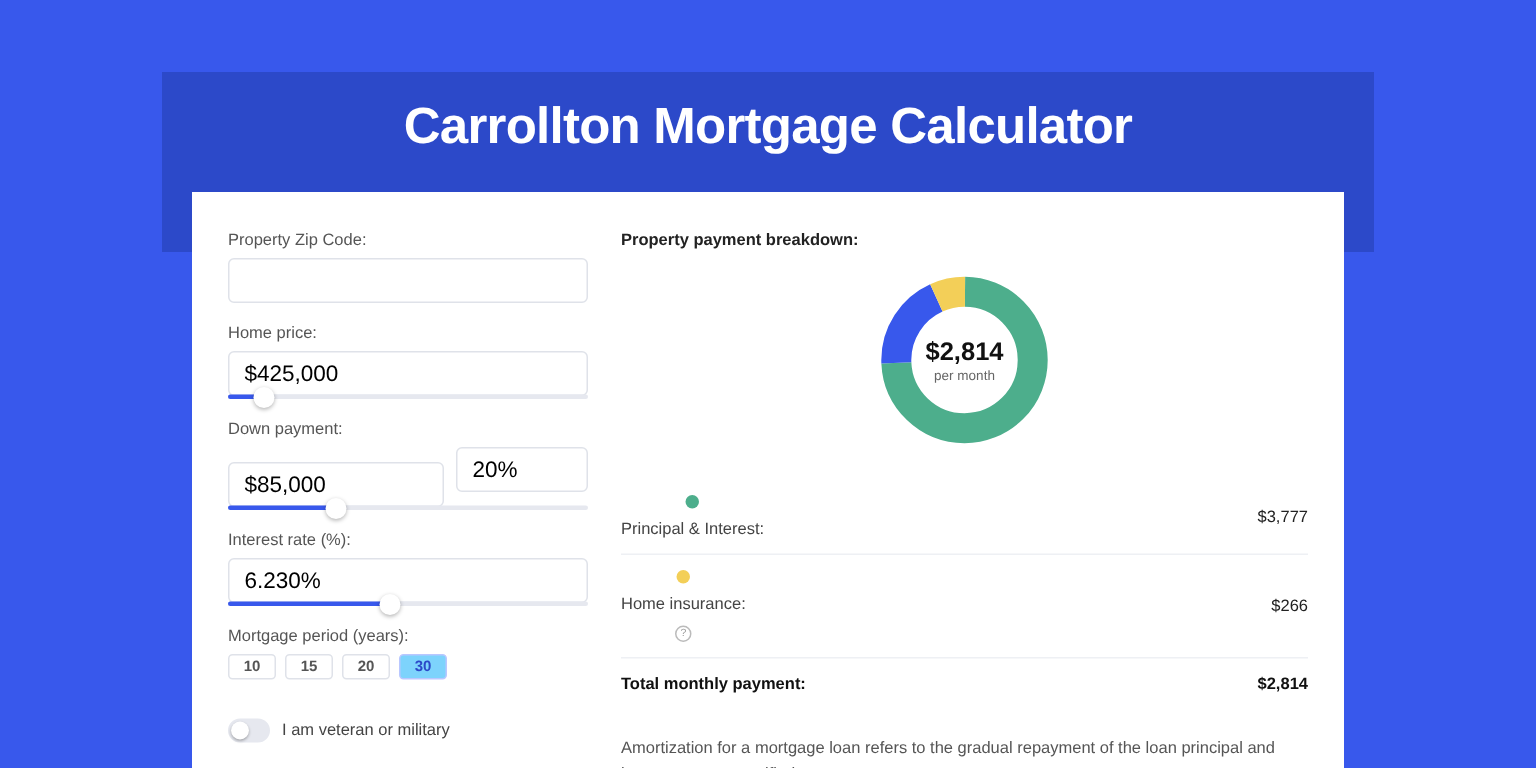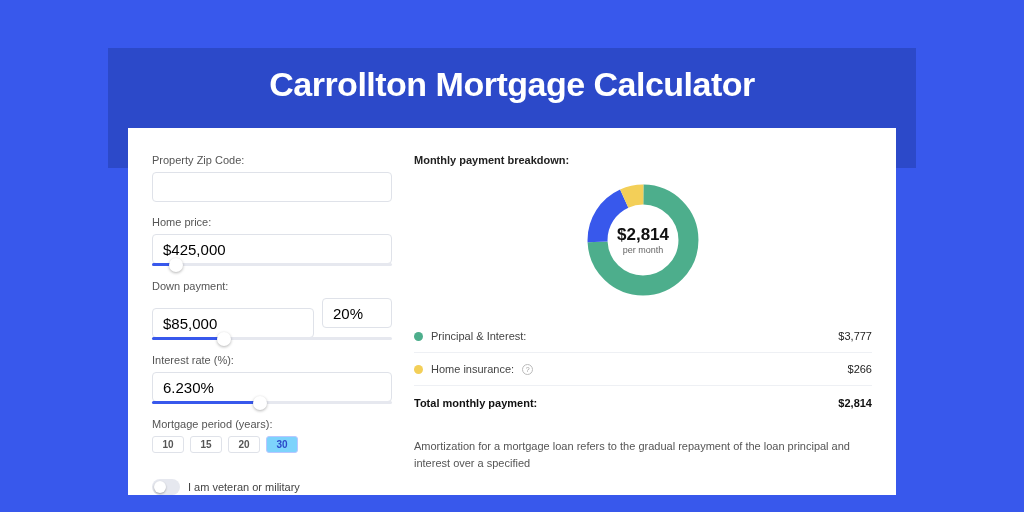--- a/index.html
+++ b/index.html
@@ -71,21 +71,21 @@
     position: absolute;
     top: 50%;
     width: 14px; height: 14px;
     background: #fff;
     border-radius: 50%;
     box-shadow: 0 1px 3px rgba(0,0,0,0.3);
     transform: translate(-50%, -50%);
   }
   .dp-row { display: flex; gap: 8px; }
   .dp-row .input:first-child { flex: 1; margin-top: 10px; }
-  .dp-row .input:last-child { width: 70px; }
+  .dp-row .input:last-child { width: 88px; }
   .period-row { display: flex; gap: 6px; }
   .period-btn {
     width: 32px; height: 17px;
     border: 1px solid #dfe2e9;
     border-radius: 3px;
     background: #fff;
     display: flex;
     align-items: center;
     justify-content: center;
     font-size: 10px;
@@ -125,21 +125,21 @@
   .donut-value { font-size: 17px; font-weight: 700; color: #111; }
   .donut-sub { font-size: 9px; color: #666; }
   .legend-row {
     display: flex;
     align-items: center;
     justify-content: space-between;
     padding: 10px 0;
     border-top: 1px solid #eef0f4;
   }
   .legend-row:first-of-type { border-top: none; }
-  .legend-left { display: flex; align-items: center; gap: 8px; }
+  .legend-left { display: flex; align-items: center; gap: 8px; flex-direction: column; }
   .dot { width: 9px; height: 9px; border-radius: 50%; flex-shrink: 0; }
   .legend-val { font-weight: 400; color: #222; }
   .total-row {
     display: flex;
     justify-content: space-between;
     padding: 11px 0;
     border-top: 1px solid #eef0f4;
     font-weight: 700;
     color: #111;
   }
@@ -215,21 +215,21 @@
     <div class="toggle-row">
       <div class="toggle">
         <div class="toggle-knob"></div>
       </div>
       <span>I am veteran or military</span>
     </div>
   </div>
 
   <div class="col-right">
 
-    <div class="section-title">Monthly payment breakdown:</div>
+    <div class="section-title">Property payment breakdown:</div>
 
     <div class="donut-wrap">
       <div class="donut">
         <svg viewBox="0 0 42 42" width="120" height="120">
             <circle cx="21" cy="21" r="15.915" fill="transparent" stroke="#4dae8c" stroke-width="7" stroke-dasharray="74.23596304193319 25.76403695806681" stroke-dashoffset="25"></circle>
             <circle cx="21" cy="21" r="15.915" fill="transparent" stroke="#3858ec" stroke-width="7" stroke-dasharray="18.86993603411514 81.13006396588486" stroke-dashoffset="-49.23596304193319"></circle>
             <circle cx="21" cy="21" r="15.915" fill="transparent" stroke="#f3cf58" stroke-width="7" stroke-dasharray="6.89410092395167 93.10589907604833" stroke-dashoffset="-68.10589907604833"></circle>
           </svg>
         <div class="donut-center">
           <div class="donut-value">$2,814</div>

